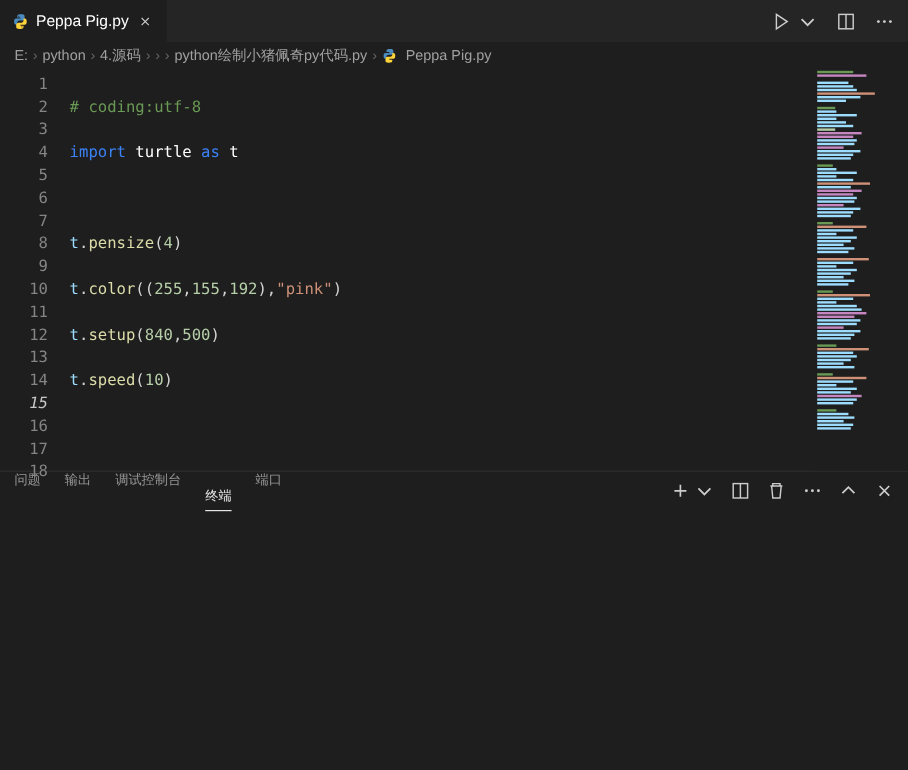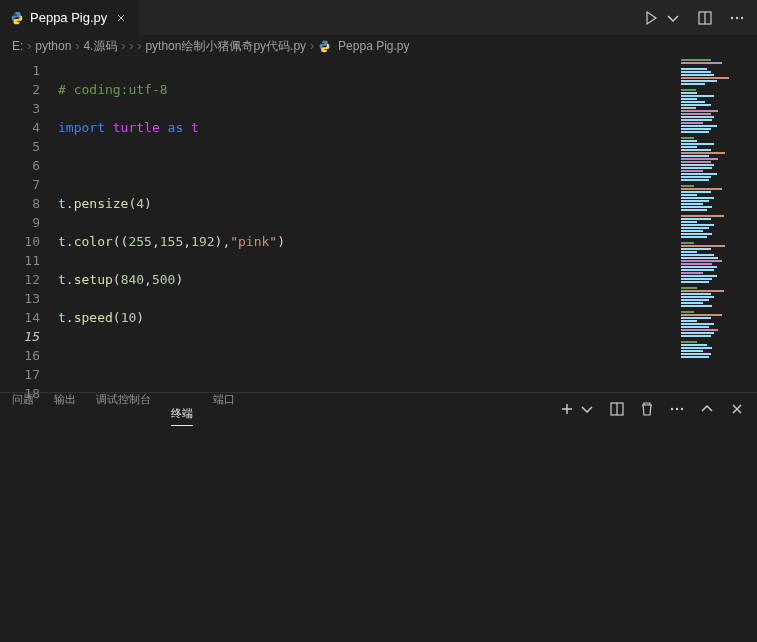--- a/index.html
+++ b/index.html
@@ -66,21 +66,21 @@
       font-family: Consolas, monospace;
       font-size: 13px;
       line-height: 19px;
       padding-top: 4px;
       color: #d4d4d4;
       white-space: pre;
       overflow: hidden;
     }
     .cm { color: #6a9955; }
     .kw { color: #3b82f6; }
-    .mod { color: #d946ef; }
+    .mod { color: #ffffff; }
     .var { color: #9cdcfe; }
     .fn { color: #dcdcaa; }
     .num { color: #b5cea8; }
     .str { color: #ce9178; }
     .op { color: #d4d4d4; }
     .minimap {
       width: 78px;
       background: #1e1e1e;
       position: relative;
       padding: 2px 2px;

